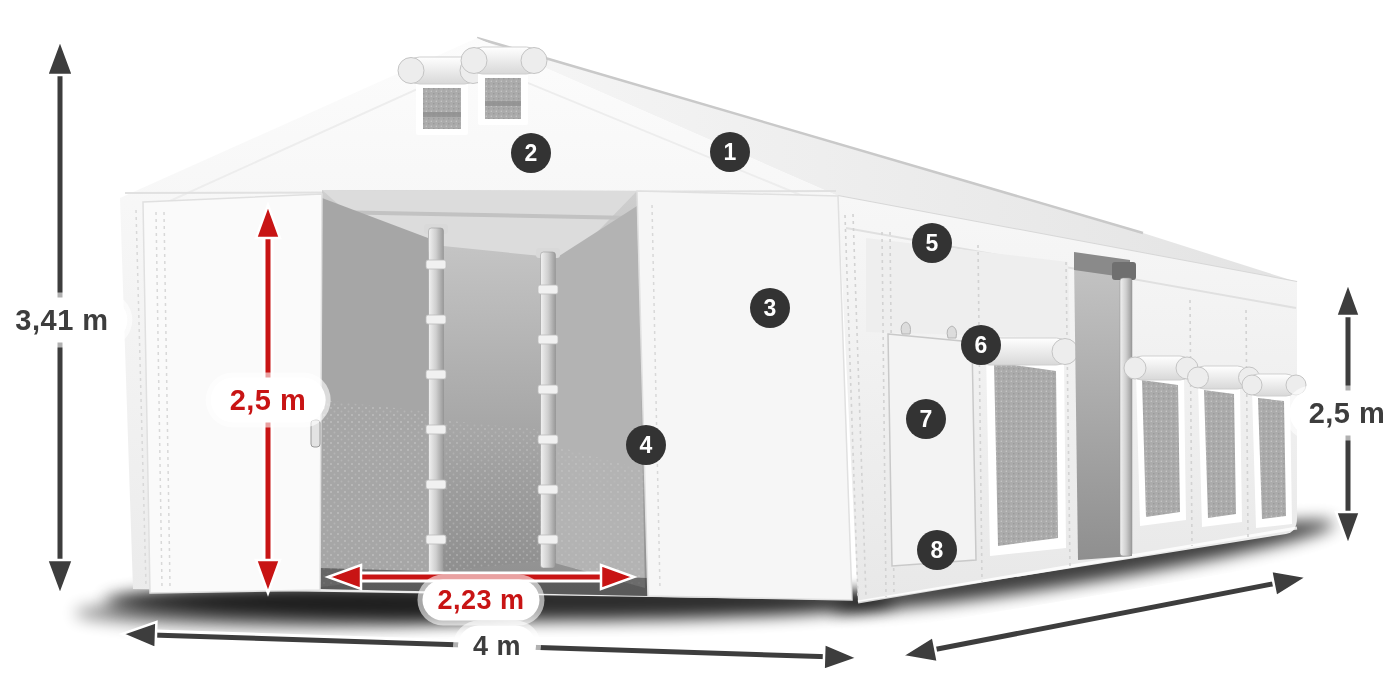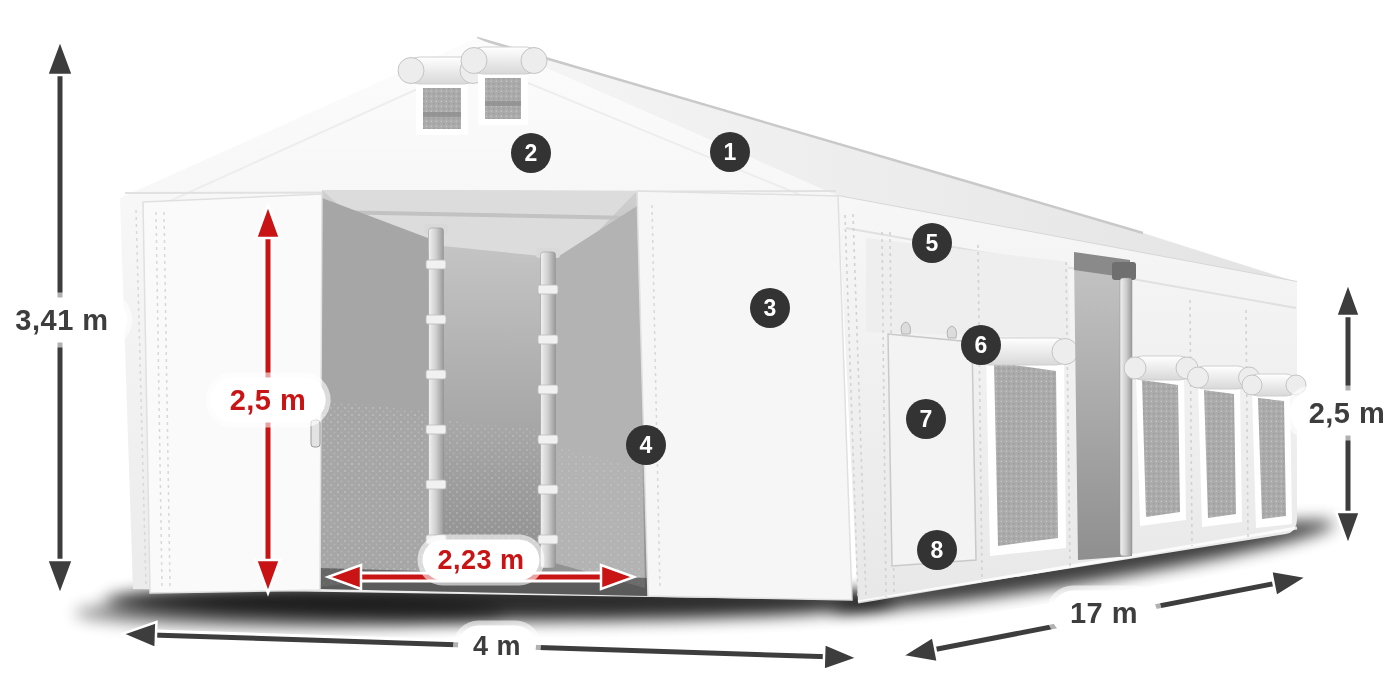--- a/index.html
+++ b/index.html
@@ -271,23 +271,22 @@
     <g>
       <path d="M1348,308 L1348,520" stroke="#ffffff" stroke-width="11"></path>
       <path d="M1348,312 L1348,516" stroke="#3d3d3d" stroke-width="5"></path>
       <polygon points="1348,283 1336,316 1360,316" fill="#3d3d3d" stroke="#ffffff" stroke-width="2.5"></polygon>
       <polygon points="1348,545 1336,512 1360,512" fill="#3d3d3d" stroke="#ffffff" stroke-width="2.5"></polygon>
     </g>
   </svg>
 
   <div class="pill" style="left:62px;top:320px;">3,41 m</div>
   <div class="pill red" style="left:268px;top:400px;">2,5 m</div>
-  <div class="pill red small" style="left:481px;top:560px;">2,23 m</div>
+  <div class="pill red small" style="left:481px;top:600px;">2,23 m</div>
   <div class="pill small" style="left:497px;top:646px;">4 m</div>
-  <div class="pill" style="left:1104px;top:613px;">17 m</div>
   <div class="pill" style="left:1347px;top:413px;">2,5 m</div>
 
   <div class="marker" style="left:730px;top:152px;">1</div>
   <div class="marker" style="left:531px;top:153px;">2</div>
   <div class="marker" style="left:770px;top:308px;">3</div>
   <div class="marker" style="left:646px;top:445px;">4</div>
   <div class="marker" style="left:932px;top:243px;">5</div>
   <div class="marker" style="left:981px;top:345px;">6</div>
   <div class="marker" style="left:926px;top:419px;">7</div>
   <div class="marker" style="left:937px;top:550px;">8</div>

